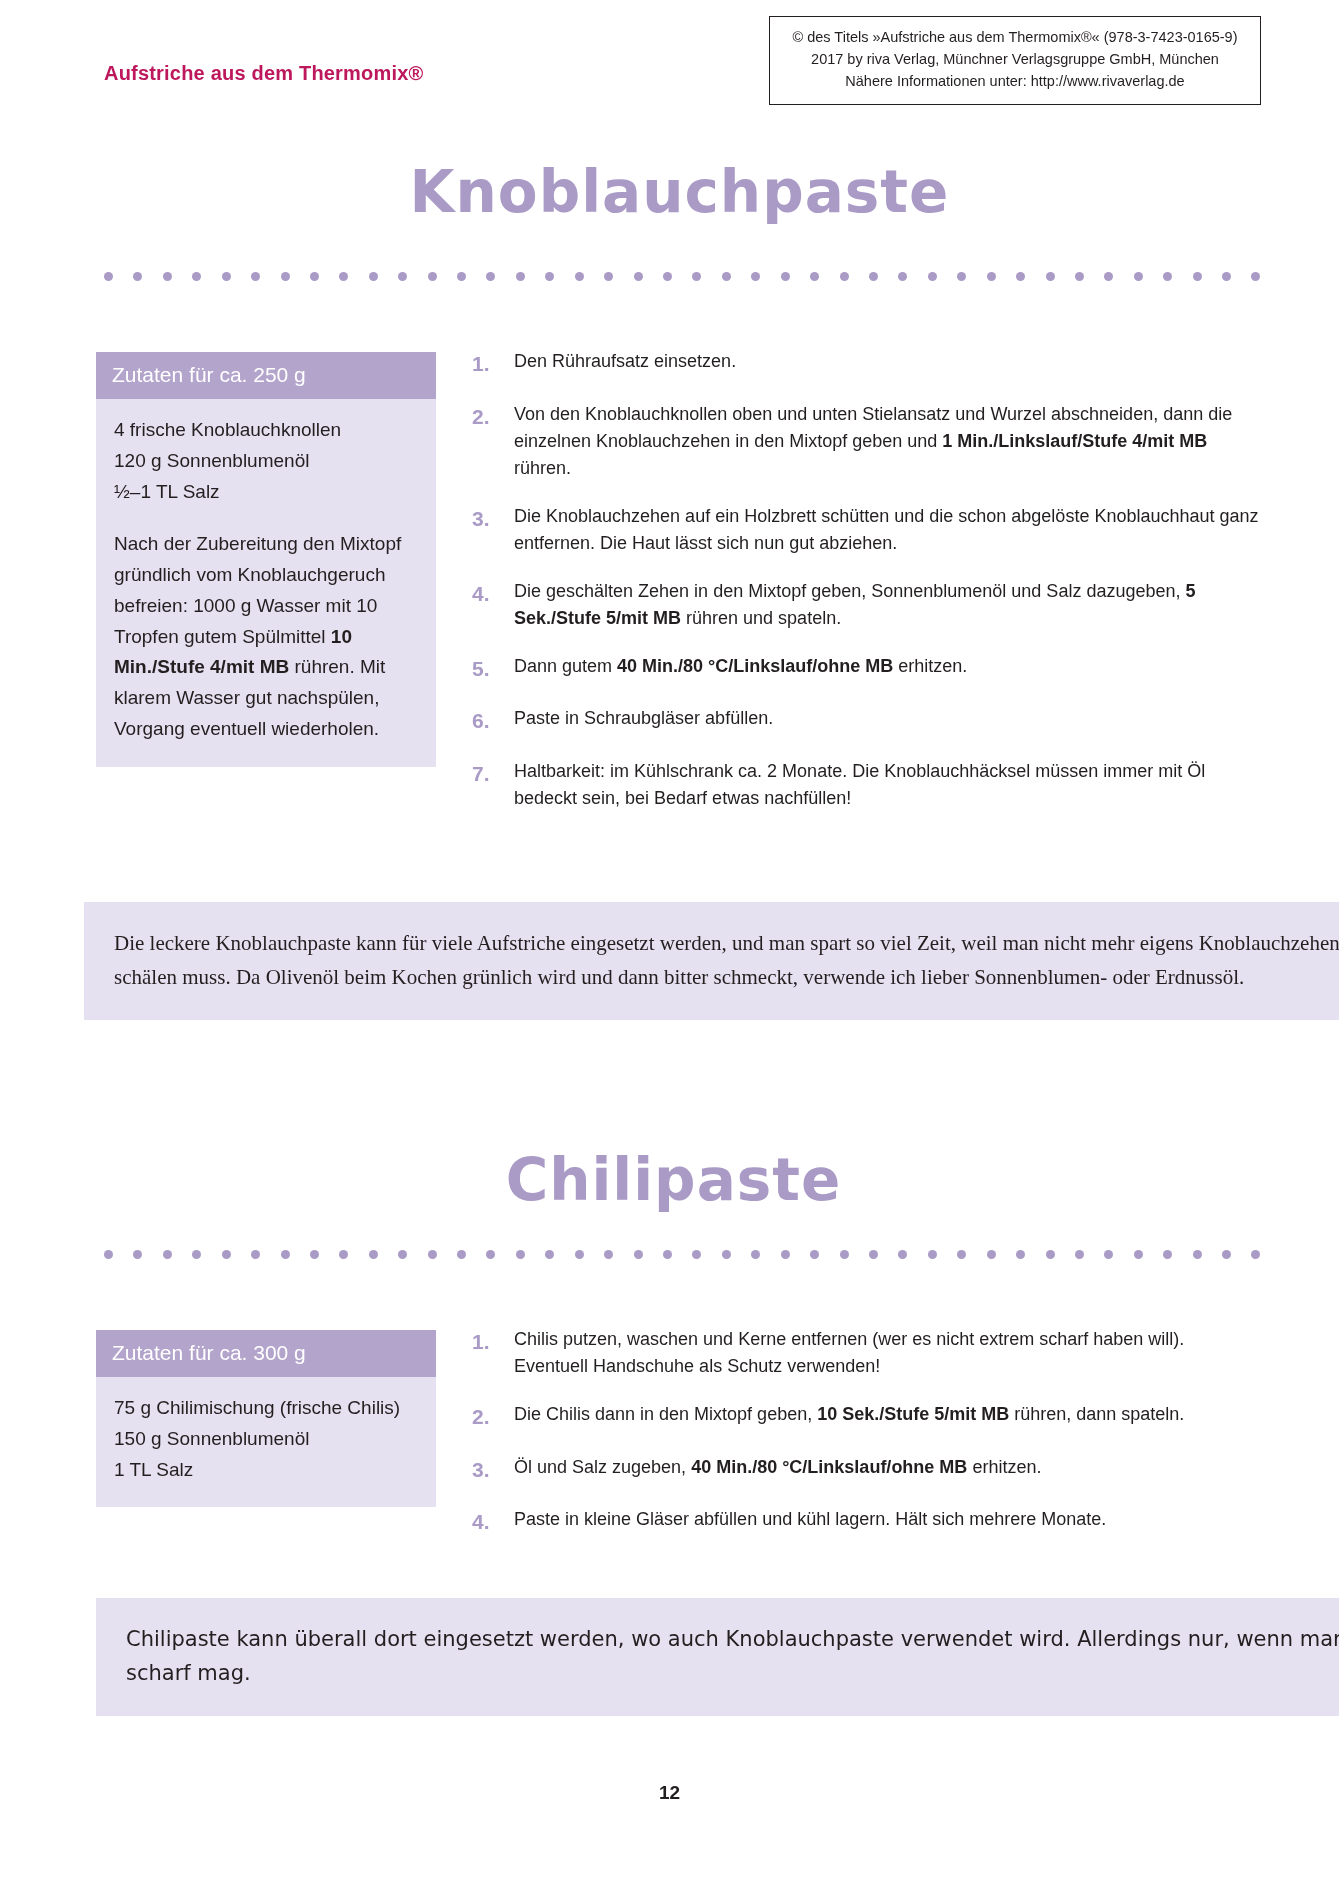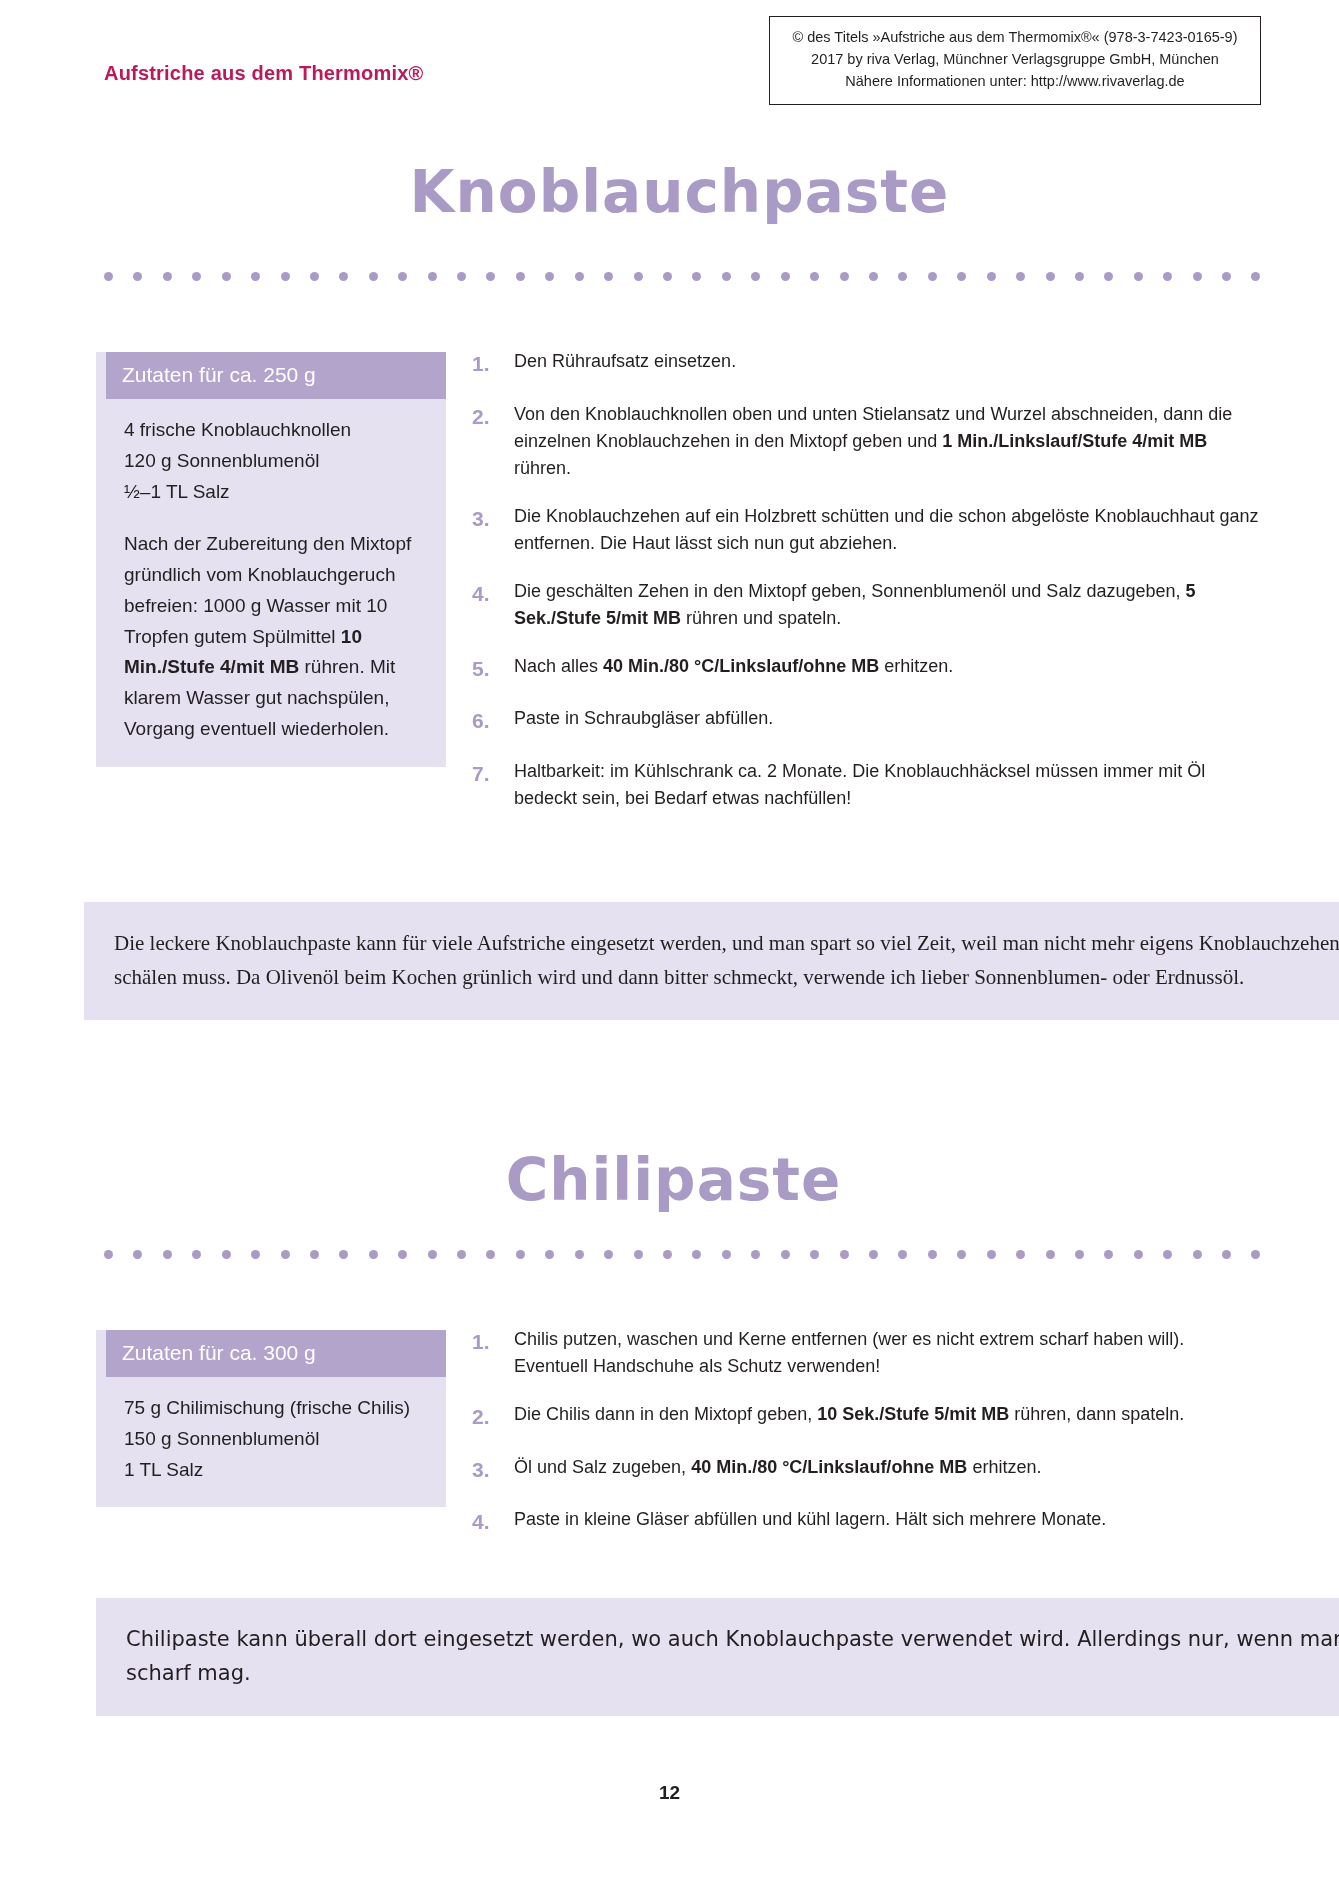--- a/index.html
+++ b/index.html
@@ -82,21 +82,20 @@
     background: #a99ac6;
   }
   .rule-1 { left: 104px; right: 78px; top: 272px; }
   .rule-2 { left: 104px; right: 78px; top: 1250px; }
 
   
   .ing-box {
     position: absolute;
     width: 340px;
     background: #e6e1f0;
-    padding-left: 10px;
   }
   .ing-head {
     background: #b3a4cc;
     color: #ffffff;
     font-size: 21px;
     padding: 11px 16px 12px 16px;
     box-sizing: border-box;
   }
   .ing-body {
     padding: 16px 18px 22px 18px;
@@ -240,21 +239,21 @@
       <div class="step">
         <div class="step-num">3.</div>
         <div class="step-text"><span>Die Knoblauchzehen auf ein Holzbrett schütten und die schon abgelöste Knoblauchhaut ganz entfernen. Die Haut lässt sich nun gut abziehen.</span></div>
       </div>
       <div class="step">
         <div class="step-num">4.</div>
         <div class="step-text"><span>Die geschälten Zehen in den Mixtopf geben, Sonnenblumenöl und Salz dazugeben, </span><b>5 Sek./Stufe 5/mit MB</b><span> rühren und spateln.</span></div>
       </div>
       <div class="step">
         <div class="step-num">5.</div>
-        <div class="step-text"><span>Nach alles </span><b>40 Min./80 °C/Linkslauf/ohne MB</b><span> erhitzen.</span></div>
+        <div class="step-text"><span>Dann gutem </span><b>40 Min./80 °C/Linkslauf/ohne MB</b><span> erhitzen.</span></div>
       </div>
       <div class="step">
         <div class="step-num">6.</div>
         <div class="step-text"><span>Paste in Schraubgläser abfüllen.</span></div>
       </div>
       <div class="step">
         <div class="step-num">7.</div>
         <div class="step-text"><span>Haltbarkeit: im Kühlschrank ca. 2 Monate. Die Knoblauchhäcksel müssen immer mit Öl bedeckt sein, bei Bedarf etwas nachfüllen!</span></div>
       </div>
     </div>

